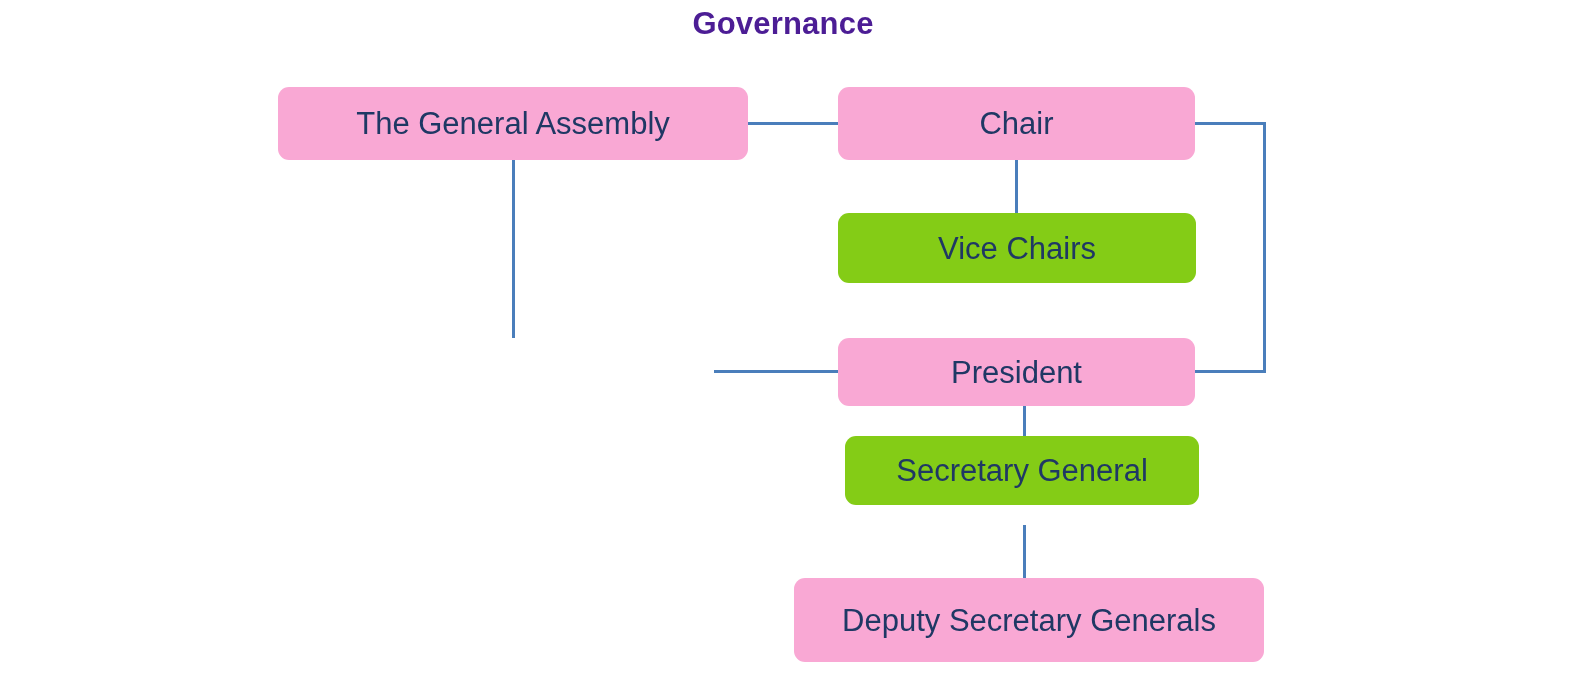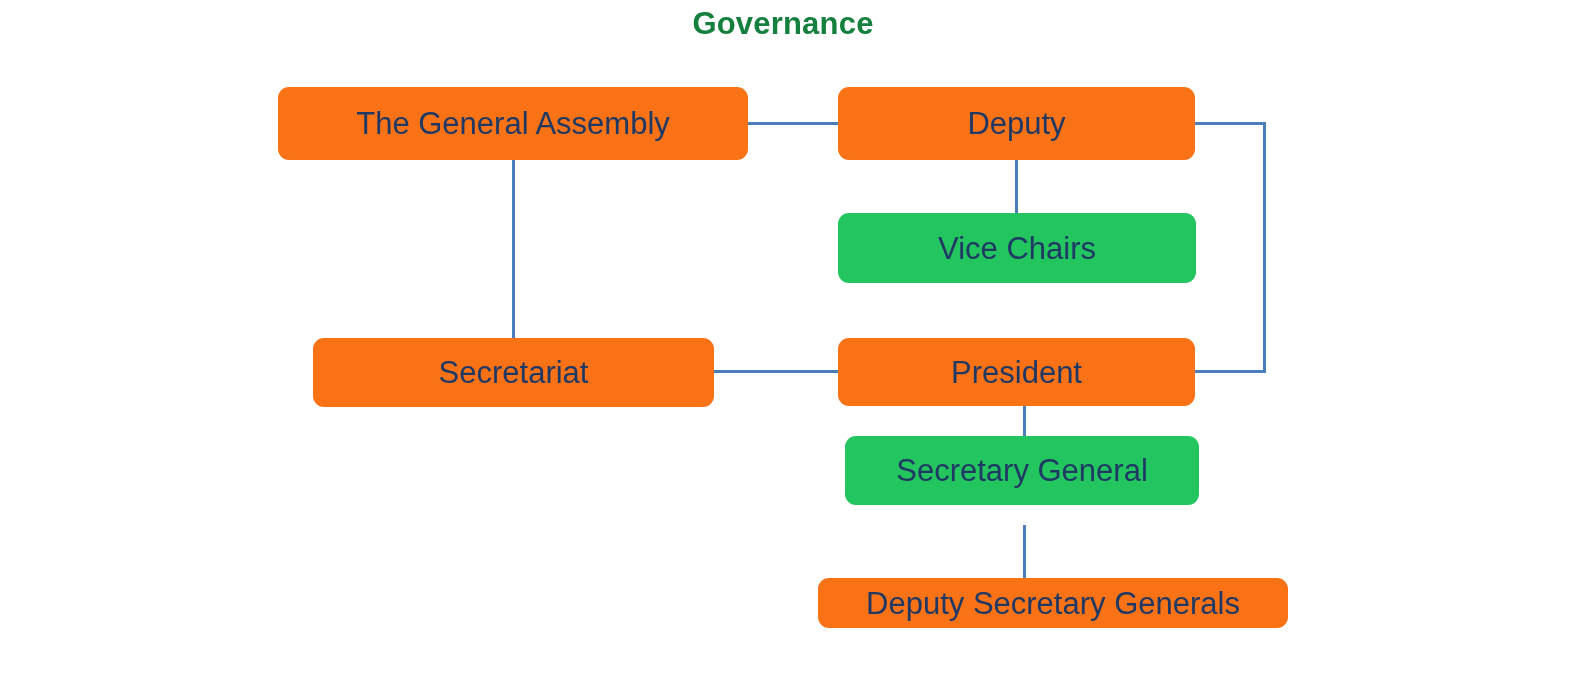--- a/index.html
+++ b/index.html
@@ -18,56 +18,56 @@
     overflow: hidden;
   }
   .chart-title {
     position: absolute;
     left: 0;
     top: 6px;
     width: 1566px;
     text-align: center;
     font-size: 31px;
     font-weight: bold;
-    color: #15803d;
+    color: #4c1d95;
     letter-spacing: 0.2px;
     white-space: nowrap;
   }
   .node {
     position: absolute;
     display: flex;
     align-items: center;
     justify-content: center;
     border-radius: 11px;
     font-size: 31px;
     color: #1f3864;
     box-sizing: border-box;
     line-height: 1;
     white-space: nowrap;
     z-index: 3;
   }
-  .node.green { background: #f97316; }
-  .node.grey  { background: #22c55e; }
+  .node.green { background: #f9a8d4; }
+  .node.grey  { background: #84cc16; }
 
   .connector {
     position: absolute;
     background: #4a7ebb;
     z-index: 1;
   }
   .connector.h { height: 3px; }
   .connector.v { width: 3px; }
 
   
   #node-general-assembly { left: 278px; top: 87px;  width: 470px; height: 73px; }
   #node-chair            { left: 838px; top: 87px;  width: 357px; height: 73px; }
   #node-vice-chairs      { left: 838px; top: 213px; width: 358px; height: 70px; }
   #node-secretariat      { left: 313px; top: 338px; width: 401px; height: 69px; }
   #node-president        { left: 838px; top: 338px; width: 357px; height: 68px; align-items: center; }
   #node-secretary-general{ left: 845px; top: 436px; width: 354px; height: 69px; }
-  #node-deputy-sgs       { left: 794px; top: 578px; width: 470px; height: 50px; margin-left: 24px; }
+  #node-deputy-sgs       { left: 794px; top: 578px; width: 470px; height: 84px; }
 
   
   #conn-assembly-chair      { left: 748px;  top: 122px; width: 90px;  }
   #conn-assembly-secretariat{ left: 512px;  top: 160px; height: 178px; }
   #conn-chair-vicechairs    { left: 1015px; top: 160px; height: 53px; }
   #conn-secretariat-president{ left: 714px; top: 370px; width: 124px; }
   #conn-chair-right         { left: 1195px; top: 122px; width: 71px;  }
   #conn-right-down          { left: 1263px; top: 122px; height: 250px; }
   #conn-right-president     { left: 1195px; top: 370px; width: 71px;  }
   #conn-president-sg        { left: 1023px; top: 406px; height: 50px; }
@@ -88,30 +88,27 @@
   <div class="connector v" id="conn-right-down"></div>
   <div class="connector h" id="conn-right-president"></div>
   <div class="connector v" id="conn-president-sg"></div>
   <div class="connector v" id="conn-sg-deputy"></div>
 
   <div class="node green" id="node-general-assembly">
     <span>The General Assembly</span>
   </div>
 
   <div class="node green" id="node-chair">
-    <span>Deputy</span>
+    <span>Chair</span>
   </div>
 
   <div class="node grey" id="node-vice-chairs">
     <span>Vice Chairs</span>
   </div>
 
-  <div class="node green" id="node-secretariat">
-    <span>Secretariat</span>
-  </div>
 
   <div class="node green" id="node-president">
     <span>President</span>
   </div>
 
   <div class="node grey" id="node-secretary-general">
     <span>Secretary General</span>
   </div>
 
   <div class="node green" id="node-deputy-sgs">

